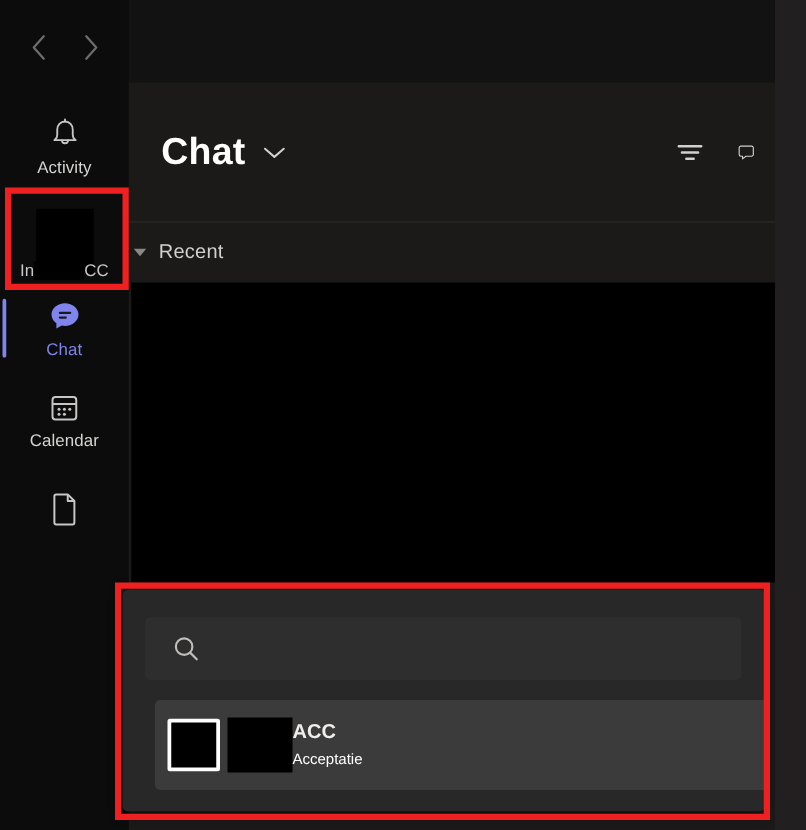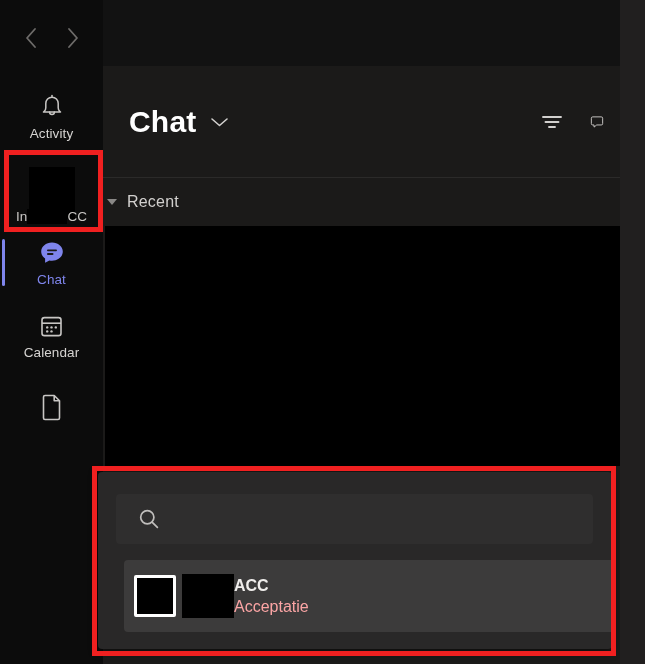--- a/index.html
+++ b/index.html
@@ -267,22 +267,22 @@
     position: relative;
     z-index: 1;
   }
   .result-title {
     font-size: 16px;
     font-weight: bold;
     color: #f0eeec;
     line-height: 20px;
   }
   .result-sub {
-    font-size: 16px;
-    color: #fca5a5;
+    font-size: 12px;
+    color: #ffffff;
     line-height: 20px;
   }
 
   
   .annot {
     position: absolute;
     border: 5px solid #f02020;
     pointer-events: none;
     z-index: 50;
   }

